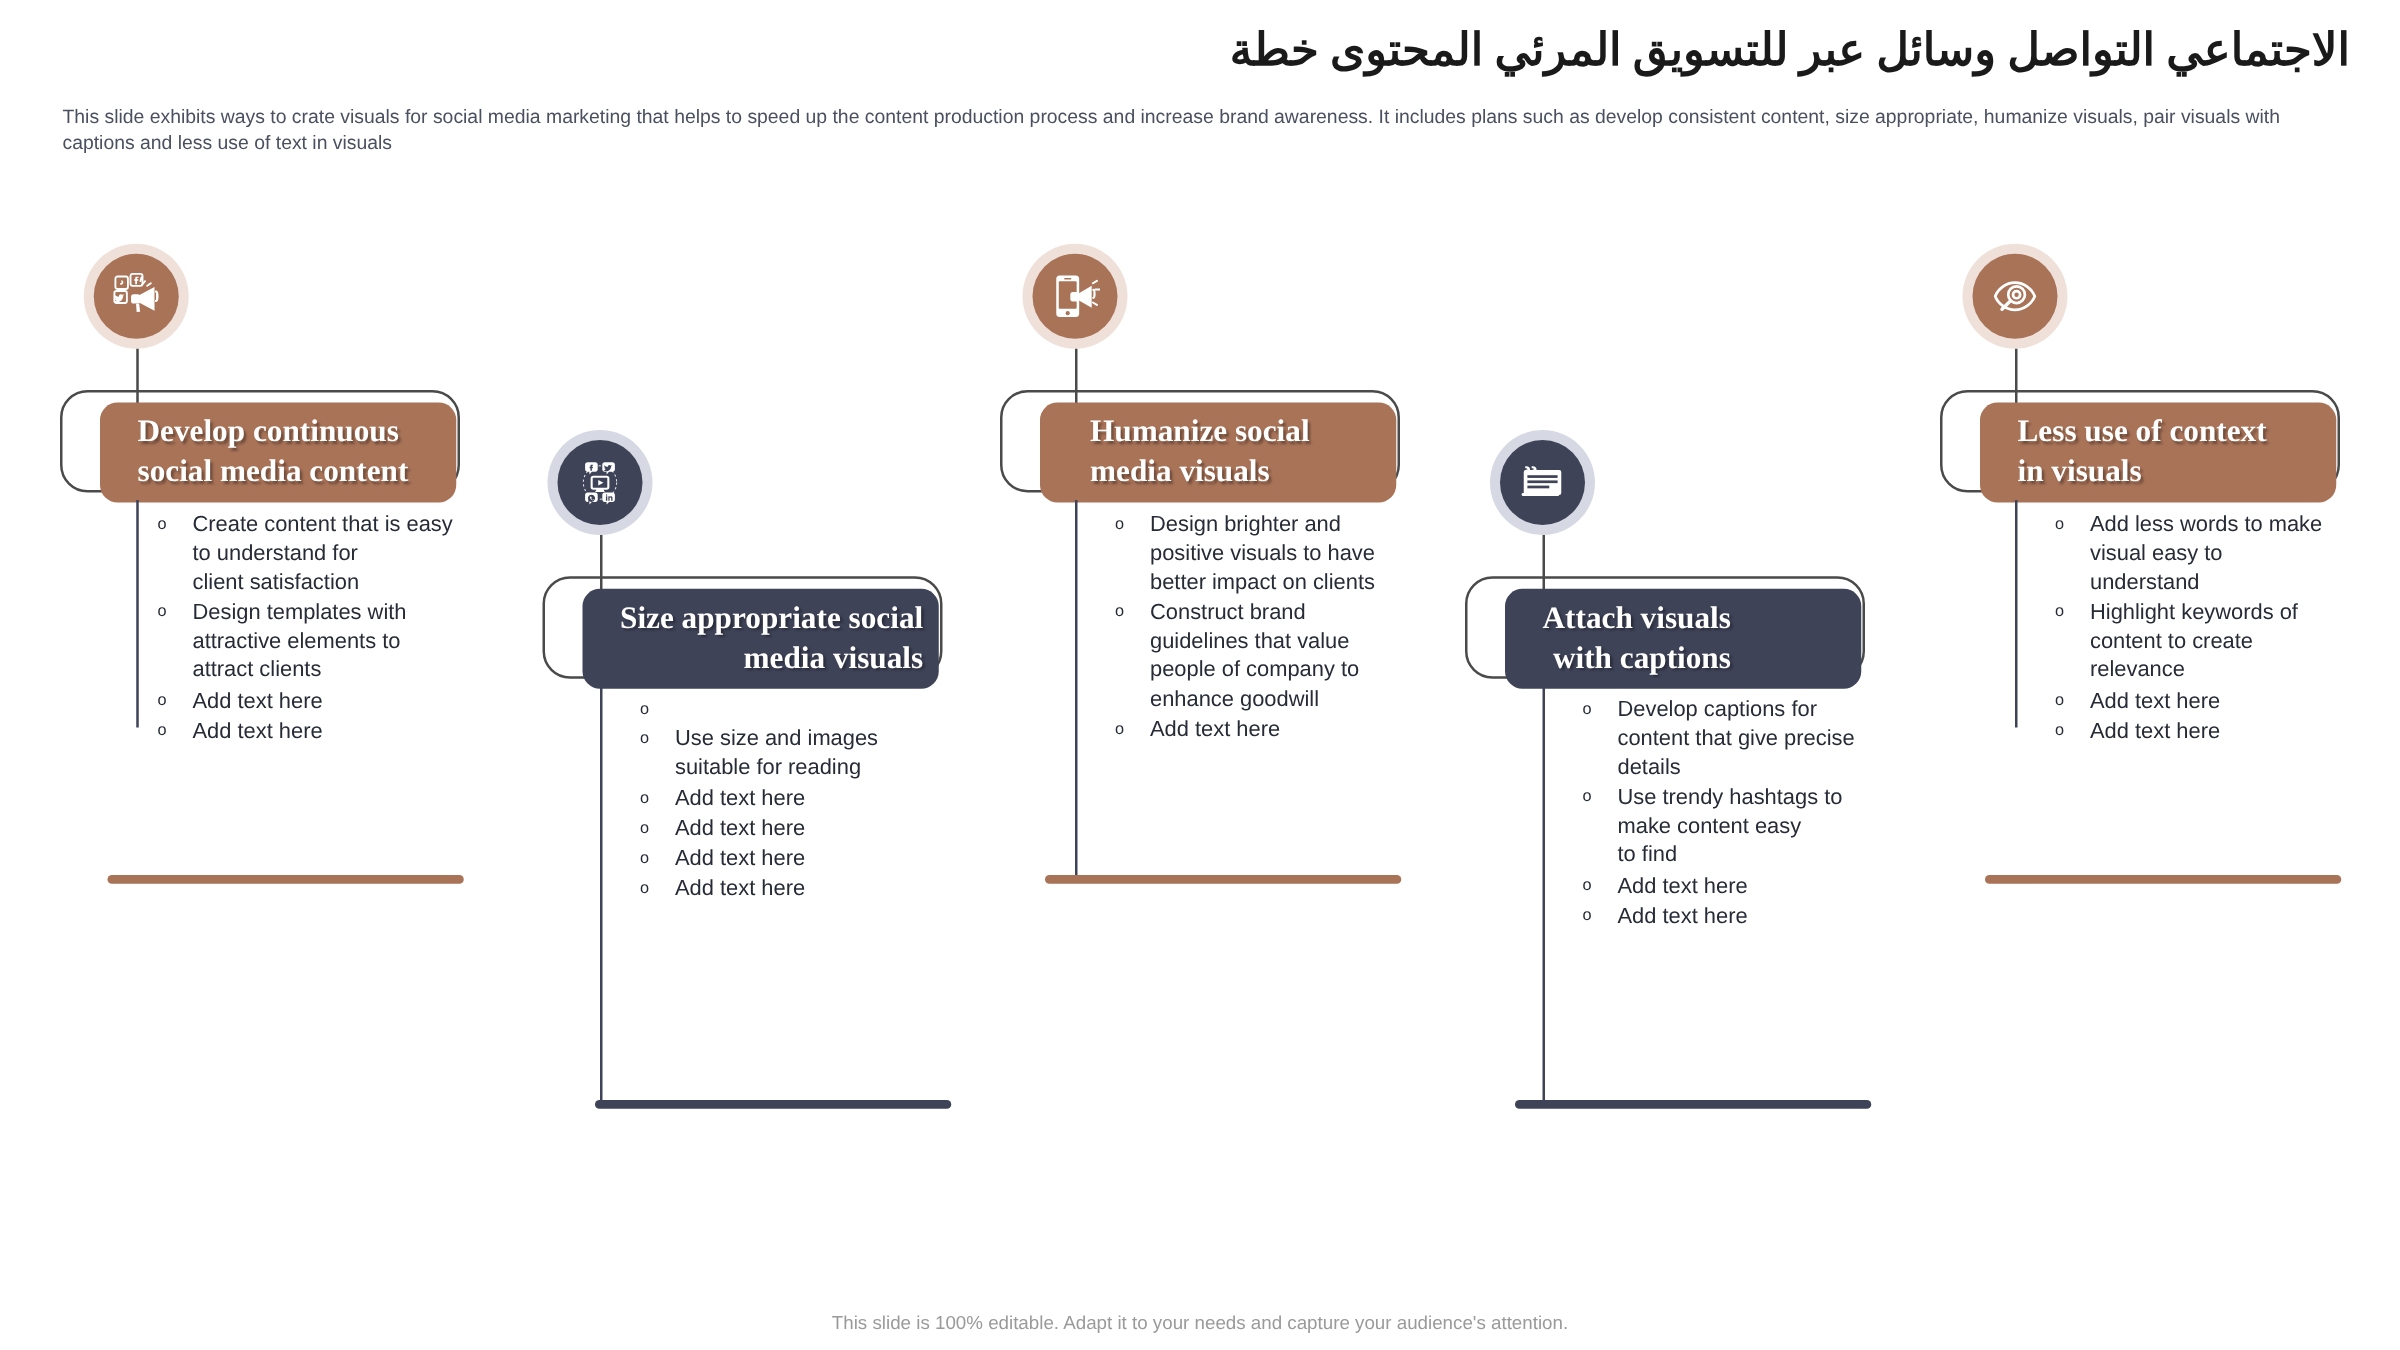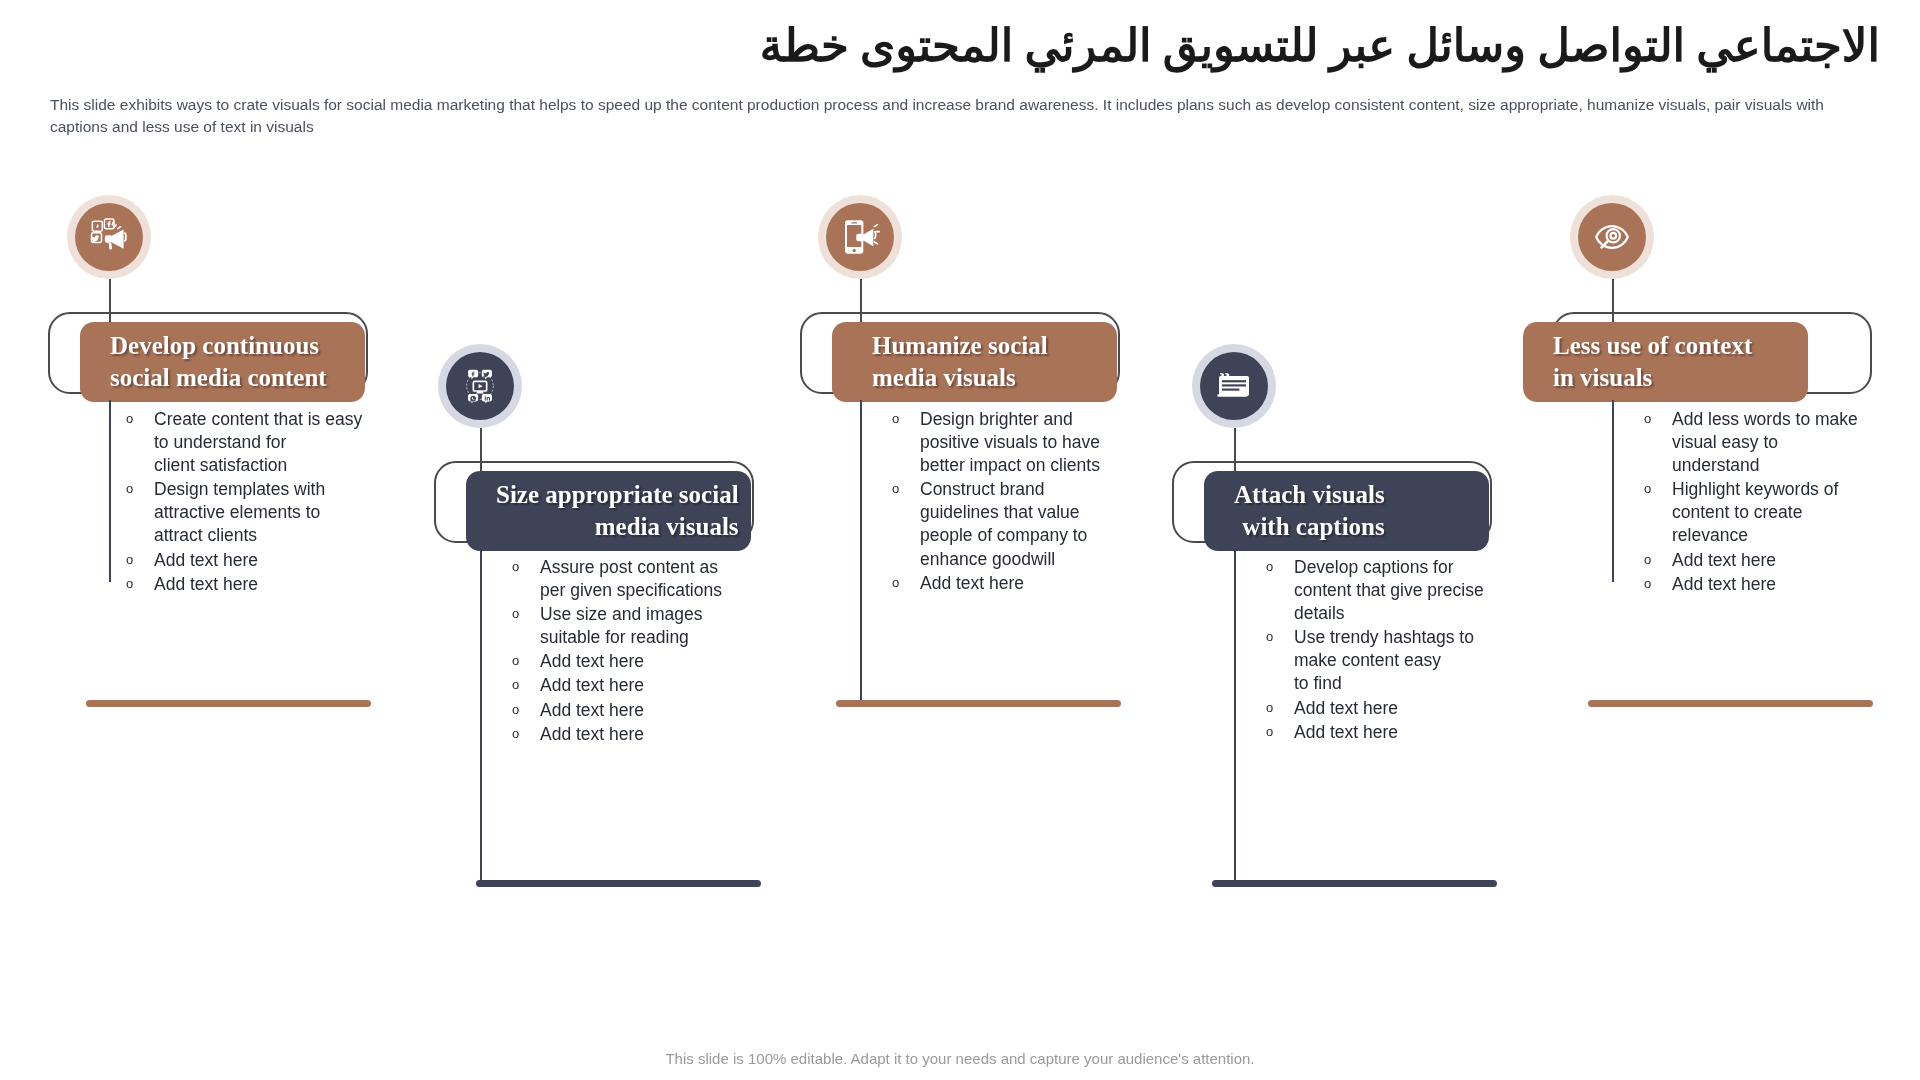--- a/index.html
+++ b/index.html
@@ -10,21 +10,21 @@
     font-family:"Liberation Sans", sans-serif;
     overflow:hidden;
     position:relative;
   }
 
   
   #slide-header { position:absolute; left:50px; top:18px; width:1830px; }
   #slide-title {
     font-family:"Liberation Serif", serif;
     font-weight:bold;
-    font-size:45px;
+    font-size:36px;
     line-height:1.25;
     color:#1a1a1a;
     direction:rtl;
     text-align:right;
     unicode-bidi:bidi-override;
     white-space:nowrap;
   }
   #slide-subtitle {
     margin-top:20px;
     font-size:15.5px;
@@ -217,22 +217,20 @@
       <div class="stem" style="left: 480px; top: 428px; height: 46px;"></div>
       <div class="frame" style="left: 434px; top: 461px; width: 320px; height: 82px;"></div>
       <div class="pill" style="left: 466px; top: 471px; width: 285px; height: 80px;">
         <div class="pill-text">Size appropriate social
 media visuals</div>
       </div>
       <div class="spine" style="left: 480px; top: 549px; height: 332px;"></div>
       <div class="bullets" style="left: 510px; top: 556px; width: 250px;">
         <div class="bullet">
           <span class="marker">o</span>
-          <span class="btext">Assure post content as
-per given specifications</span>
         </div>
         <div class="bullet">
           <span class="marker">o</span>
           <span class="btext">Use size and images
 suitable for reading</span>
         </div>
         <div class="bullet">
           <span class="marker">o</span>
           <span class="btext">Add text here</span>
         </div>
@@ -344,21 +342,21 @@
     <svg viewBox="0 0 48 48" fill="none">
       <path d="M24 11c9 0 16.5 6.3 19 13-2.5 6.7-10 13-19 13S7.5 30.7 5 24C7.5 17.3 15 11 24 11z" stroke="#fff" stroke-width="2.6" fill="none" stroke-linejoin="round"></path>
       <circle cx="25.5" cy="22.5" r="8" stroke="#fff" stroke-width="2.6" fill="none"></circle>
       <circle cx="25.5" cy="22.5" r="3.4" stroke="#fff" stroke-width="2.6" fill="none"></circle>
       <path d="M19.6 28.4L11.5 36.5" stroke="#fff" stroke-width="3.2" stroke-linecap="round"></path>
     </svg>
         </div>
       </div>
       <div class="stem" style="left: 1612px; top: 279px; height: 46px;"></div>
       <div class="frame" style="left: 1552px; top: 312px; width: 320px; height: 82px;"></div>
-      <div class="pill" style="left: 1523px; top: 322px; width: 285px; height: 80px;">
+      <div class="pill" style="left: 1584px; top: 322px; width: 285px; height: 80px;">
         <div class="pill-text">Less use of context
 in visuals</div>
       </div>
       <div class="spine" style="left: 1612px; top: 400px; height: 182px;"></div>
       <div class="bullets" style="left: 1642px; top: 408px; width: 250px;">
         <div class="bullet">
           <span class="marker">o</span>
           <span class="btext">Add less words to make
 visual easy to
 understand</span>

